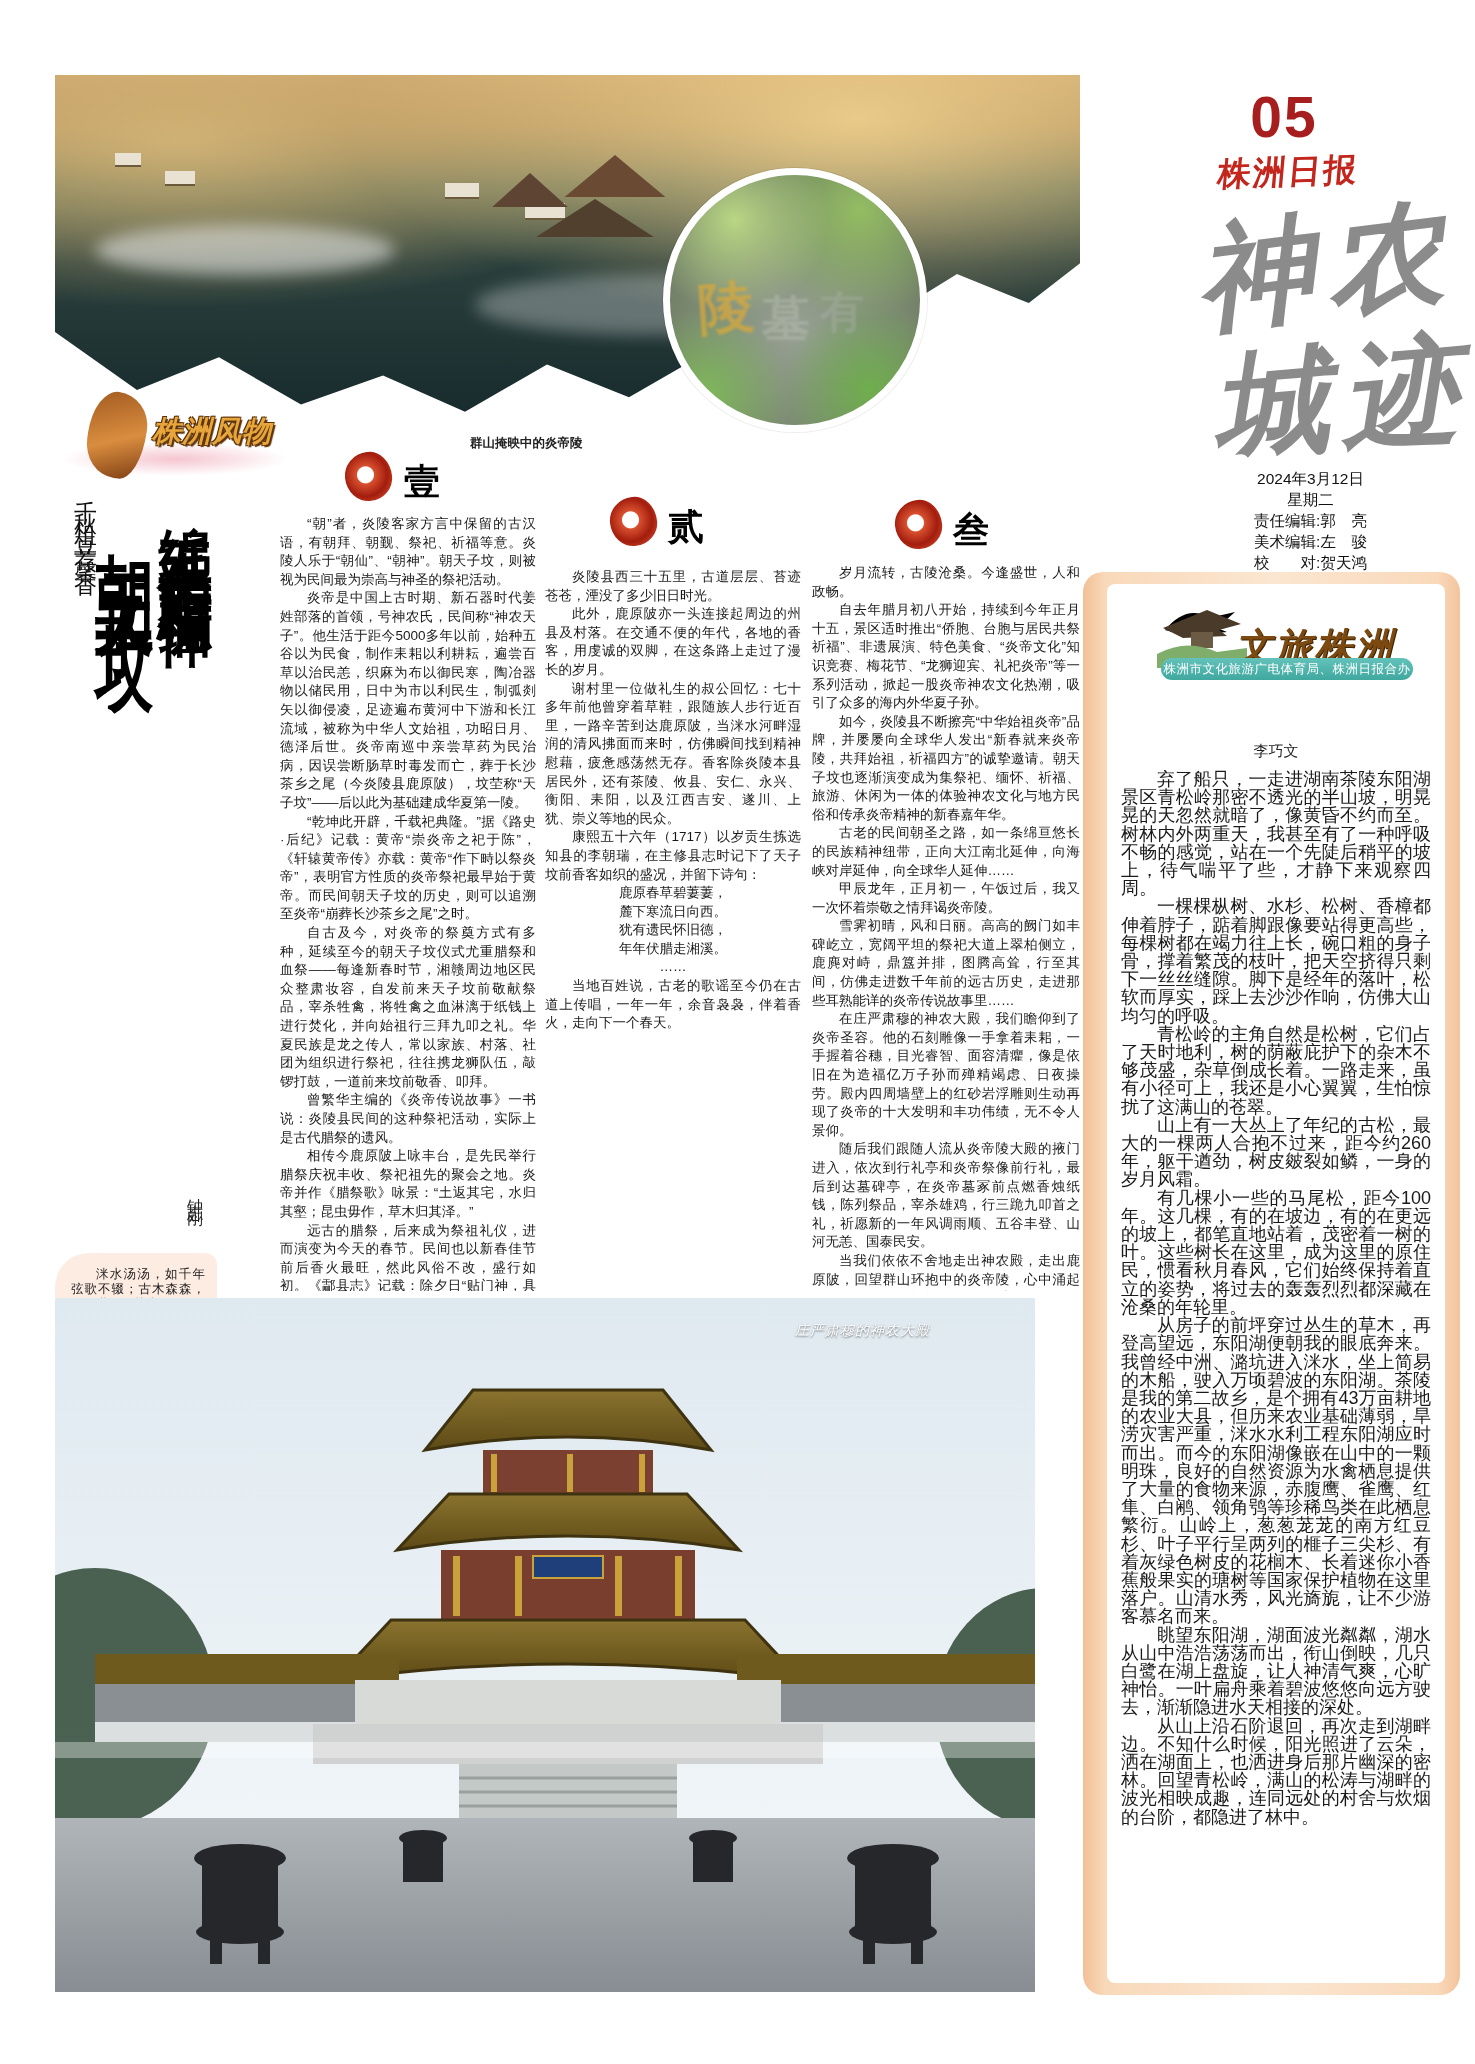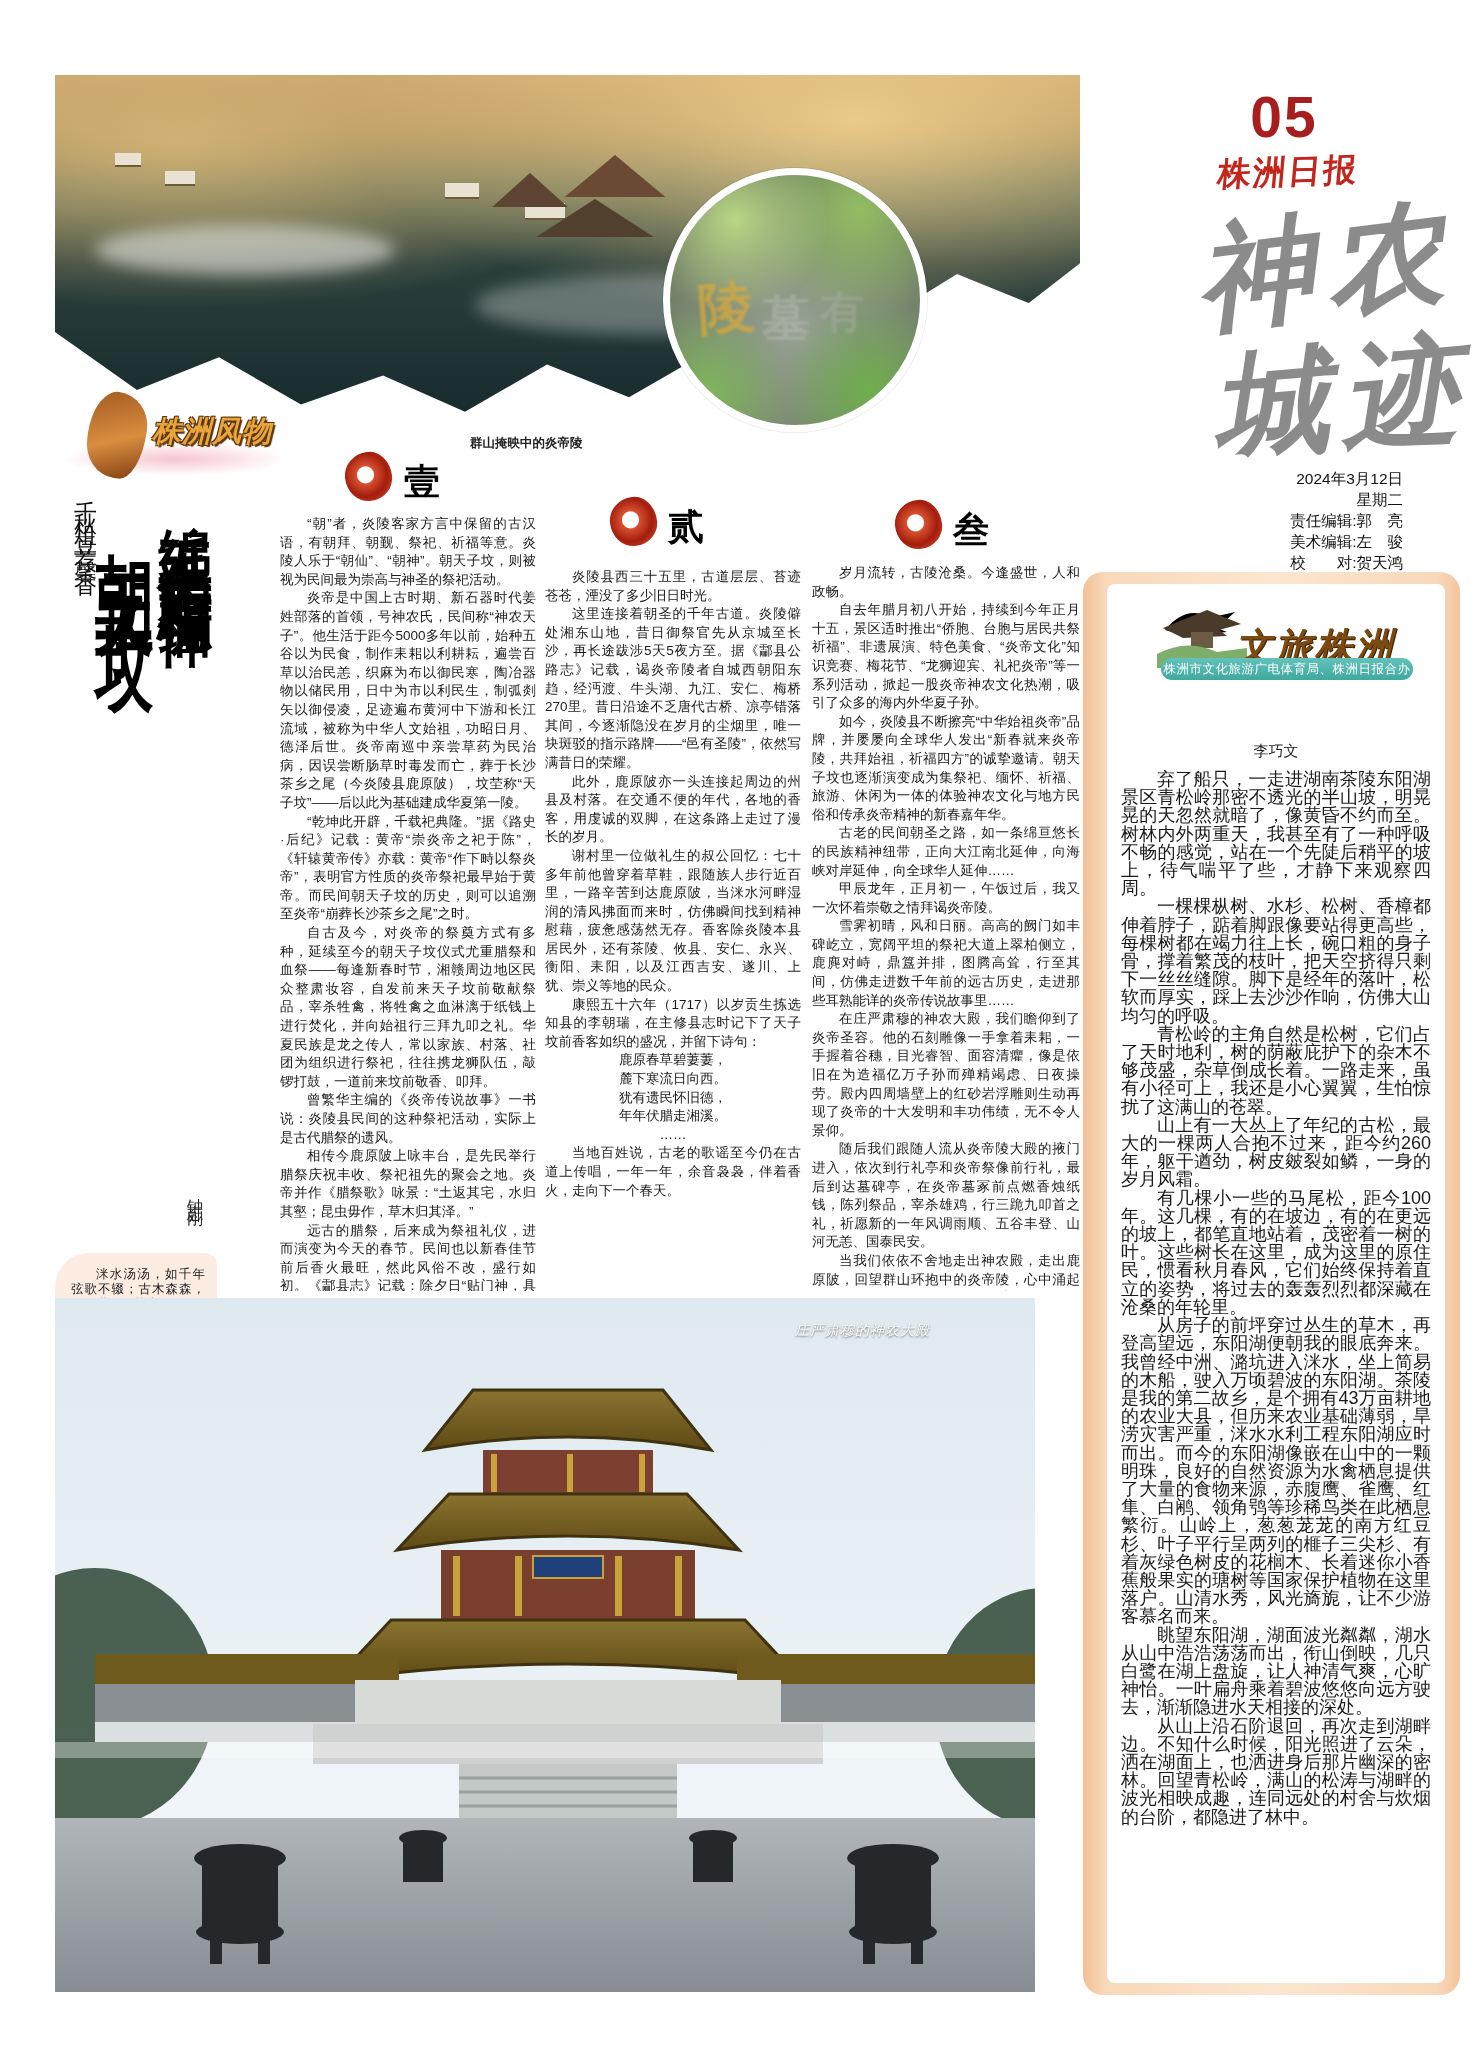--- a/index.html
+++ b/index.html
@@ -35,21 +35,21 @@
   
   .page-num{position:absolute;left:1224px;top:84px;width:120px;text-align:center;
     font-size:57px;font-weight:bold;color:#a61e1e;letter-spacing:2px;}
   .paper-logo{position:absolute;left:1208px;top:150px;width:160px;text-align:center;
     font-size:33px;font-weight:bold;color:#c2261c;transform:skewX(-7deg) rotate(-2deg);
     font-family:"Liberation Serif",serif;letter-spacing:2px;}
   .masthead{position:absolute;color:#8b8b8b;font-weight:bold;font-style:italic;
     font-family:"DejaVu Serif",serif;letter-spacing:14px;line-height:1;}
   .masthead.l1{left:1196px;top:206px;font-size:116px;transform:rotate(-7deg);}
   .masthead.l2{left:1212px;top:338px;font-size:116px;transform:rotate(-5deg);}
-  .date-block{position:absolute;left:1218px;top:468px;width:185px;text-align:right;
+  .date-block{position:absolute;left:1218px;top:468px;width:185px;text-align:center;
     font-size:15.5px;color:#111;line-height:21px;}
 
   
   .fengwu-badge{position:absolute;left:60px;top:390px;width:230px;height:92px;}
   .fengwu-map{position:absolute;left:28px;top:2px;width:58px;height:86px;
     background:linear-gradient(160deg,#a15a20,#d98d3f 55%,#7c3c12);
     border-radius:46% 60% 40% 58%/55% 42% 62% 44%;transform:rotate(8deg);}
   .fengwu-swoosh{position:absolute;left:0px;top:52px;width:230px;height:34px;border-radius:50%;
     background:radial-gradient(ellipse at 50% 50%, rgba(238,150,170,.55), rgba(255,255,255,0) 70%);}
   .fengwu-text{position:absolute;left:92px;top:22px;font-size:29px;font-weight:bold;font-style:italic;
@@ -180,21 +180,20 @@
     <p data-interactable="false">“乾坤此开辟，千载祀典隆。”据《路史·后纪》记载：黄帝“崇炎帝之祀于陈”，《轩辕黄帝传》亦载：黄帝“作下畤以祭炎帝”，表明官方性质的炎帝祭祀最早始于黄帝。而民间朝天子坟的历史，则可以追溯至炎帝“崩葬长沙茶乡之尾”之时。</p>
     <p data-interactable="false">自古及今，对炎帝的祭奠方式有多种，延续至今的朝天子坟仪式尤重腊祭和血祭——每逢新春时节，湘赣周边地区民众整肃妆容，自发前来天子坟前敬献祭品，宰杀牲禽，将牲禽之血淋漓于纸钱上进行焚化，并向始祖行三拜九叩之礼。华夏民族是龙之传人，常以家族、村落、社团为组织进行祭祀，往往携龙狮队伍，敲锣打鼓，一道前来坟前敬香、叩拜。</p>
     <p data-interactable="false">曾繁华主编的《炎帝传说故事》一书说：炎陵县民间的这种祭祀活动，实际上是古代腊祭的遗风。</p>
     <p data-interactable="false">相传今鹿原陂上咏丰台，是先民举行腊祭庆祝丰收、祭祀祖先的聚会之地。炎帝并作《腊祭歌》咏景：“土返其宅，水归其壑；昆虫毋作，草木归其泽。”</p>
     <p data-interactable="false">远古的腊祭，后来成为祭祖礼仪，进而演变为今天的春节。民间也以新春佳节前后香火最旺，然此风俗不改，盛行如初。《酃县志》记载：除夕日“贴门神，具桂酒，诣神庙，祀先祖”；初一“祀先祖及常祀之神”。其中包含了祭祀炎帝神农之俗。</p>
 
   </div>
 
   <div class="col col2" data-interactable="false">
     <p data-interactable="false">炎陵县西三十五里，古道层层、苔迹苍苍，湮没了多少旧日时光。</p>
-    <p data-interactable="false">这里连接着朝圣的千年古道。炎陵僻处湘东山地，昔日御祭官先从京城至长沙，再长途跋涉5天5夜方至。据《酃县公路志》记载，谒炎帝陵者自城西朝阳东趋，经沔渡、牛头湖、九江、安仁、梅桥270里。昔日沿途不乏唐代古桥、凉亭错落其间，今逐渐隐没在岁月的尘烟里，唯一块斑驳的指示路牌——“邑有圣陵”，依然写满昔日的荣耀。</p>
     <p data-interactable="false">此外，鹿原陂亦一头连接起周边的州县及村落。在交通不便的年代，各地的香客，用虔诚的双脚，在这条路上走过了漫长的岁月。</p>
     <p data-interactable="false">谢村里一位做礼生的叔公回忆：七十多年前他曾穿着草鞋，跟随族人步行近百里，一路辛苦到达鹿原陂，当洣水河畔湿润的清风拂面而来时，仿佛瞬间找到精神慰藉，疲惫感荡然无存。香客除炎陵本县居民外，还有茶陵、攸县、安仁、永兴、衡阳、耒阳，以及江西吉安、遂川、上犹、崇义等地的民众。</p>
     <p data-interactable="false">康熙五十六年（1717）以岁贡生拣选知县的李朝瑞，在主修县志时记下了天子坟前香客如织的盛况，并留下诗句：</p>
     <p class="poem" data-interactable="false">鹿原春草碧萋萋，
 麓下寒流日向西。
 犹有遗民怀旧德，
 年年伏腊走湘溪。
 ……</p>
     <p data-interactable="false">当地百姓说，古老的歌谣至今仍在古道上传唱，一年一年，余音袅袅，伴着香火，走向下一个春天。</p>
   </div>

